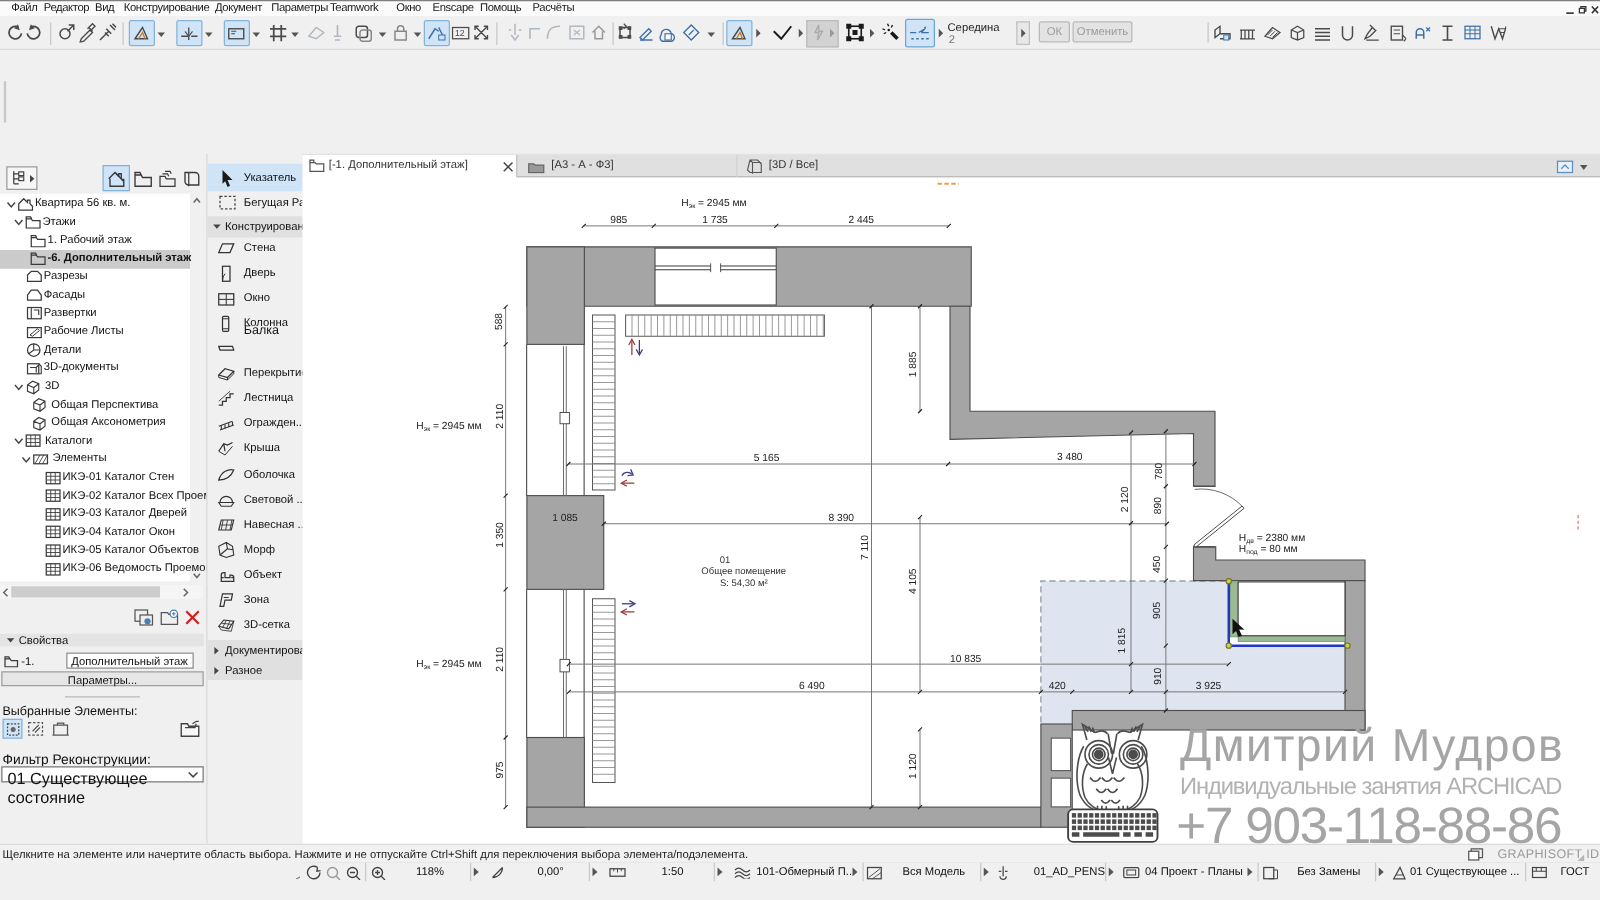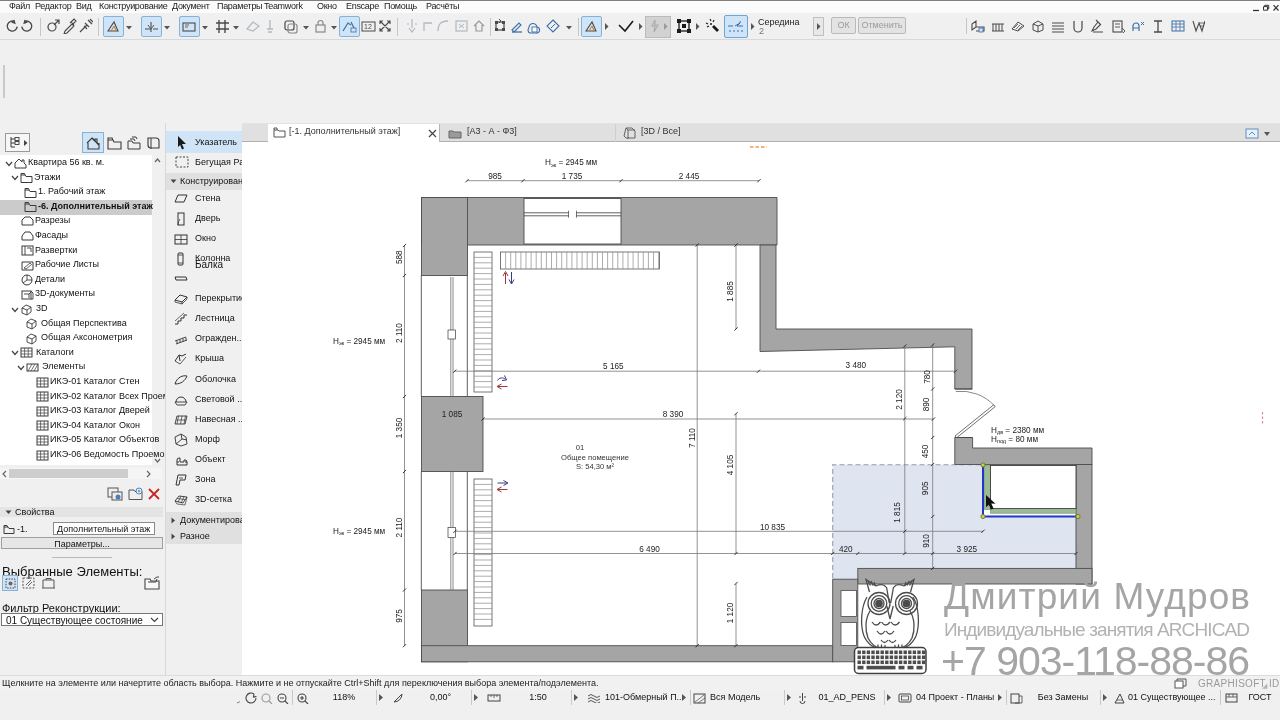--- a/index.html
+++ b/index.html
@@ -6,21 +6,21 @@
 html,body { width:1280px; height:720px; overflow:hidden; }
 body { font-family:"Liberation Sans", sans-serif; background:#f0f0f0; position:relative; }
 .abs { position:absolute; }
 #menubar { left:0; top:0; width:1280px; height:13px; background:#fbfbfb; border-top:1px solid #7f7f7f; font-size:9px; letter-spacing:-0.3px; color:#1a1a1a; }
 #menubar span { position:absolute; top:0px; white-space:nowrap; }
 #toolbar { left:0; top:13px; width:1280px; height:27px; background:#f0f0f0; border-bottom:1px solid #d9d9d9; }
 #treepanel { left:0; top:123px; width:165px; height:567px; background:#f0f0f0; }
 #toolpanel { left:165px; top:123px; width:77px; height:567px; background:#f0f0f0; border-left:1px solid #d8d8d8; }
 #canvas { left:242px; top:123px; width:1038px; height:567px; background:#e3e3e3; }
 #tabbar { position:absolute; left:0; top:1px; width:1038px; height:18px; background:#e0e0e0; border-bottom:1px solid #b0b0b0; }
-.tab { position:absolute; top:0; height:18px; font-size:9px; color:#333;margin-left:26px; }
+.tab { position:absolute; top:0; height:18px; font-size:9px; color:#333; }
 #drawarea { position:absolute; left:0; top:19px; width:1038px; height:548px; background:#ffffff; }
 #statusbar { left:240px; top:689px; width:1040px; height:16px; background:#f0f0f0; border-top:1px solid #c9c9c9; font-size:9px; color:#222; }
 #statusleft { left:0; top:689px; width:240px; height:16px; background:#f0f0f0; }
 #msgbar { left:0; top:675px; width:1280px; height:15px; background:#f1f1f1; border-top:1px solid #dcdcdc; font-size:9px; color:#222; }
 .treerow { position:absolute; left:0; width:152px; height:15px; font-size:11px; color:#111; white-space:nowrap; }
 </style>
 </head>
 <body>
 
 <div class="abs" id="menubar">
@@ -443,39 +443,39 @@
       <path d="M0.5,0.5 l3,3.5 l3,-3.5" fill="#444"></path>
     </svg>
     <div style="position:absolute;left:15px;top:384px;font-size:9px;color:#111">Свойства</div>
     <svg style="position:absolute;left:3px;top:401px" width="12" height="10" viewBox="0 0 12 10">
       <path d="M1,3 h4 l1,1.5 h5 v5 h-10 z M1,3 v-1.5 h3 l0.8,1.5" fill="none" stroke="#3a3a3a" stroke-width="1"></path>
     </svg>
     <div style="position:absolute;left:17px;top:401px;font-size:9px;color:#111">-1.</div>
     <div style="position:absolute;left:53px;top:399px;width:102px;height:13px;background:#fff;border:1px solid #8a8a8a;font-size:9px;color:#111;padding:1px 0 0 3px">Дополнительный этаж</div>
     <div style="position:absolute;left:1px;top:414px;width:162px;height:12px;background:#e6e6e6;border:1px solid #9f9f9f;font-size:9px;color:#111;text-align:center;padding-top:1px">Параметры...</div>
     <div style="position:absolute;left:52px;top:434px;width:60px;height:1px;background:#b9b9b9"></div>
-    <div style="position:absolute;left:2px;top:441px;font-size:13px;color:#111">Выбранные Элементы:</div>
+    <div style="position:absolute;left:2px;top:441px;font-size:10px;color:#111">Выбранные Элементы:</div>
     <div style="position:absolute;left:2px;top:452px;width:16px;height:16px;background:#cfe4f7;border:1px solid #84b3da"></div>
     <svg style="position:absolute;left:5px;top:455px" width="11" height="11" viewBox="0 0 11 11">
       <rect x="1" y="1" width="9" height="9" fill="none" stroke="#444" stroke-width="1" stroke-dasharray="1.5,1.2"></rect>
       <circle cx="5.5" cy="5.5" r="2" fill="#666"></circle>
     </svg>
     <svg style="position:absolute;left:22px;top:454px" width="14" height="13" viewBox="0 0 14 13">
       <rect x="1" y="1" width="11" height="10" fill="none" stroke="#555" stroke-width="1" stroke-dasharray="2,1.4"></rect>
       <path d="M4,8 l5,-5 M6,9 l4,-4" stroke="#555" stroke-width="0.9"></path>
     </svg>
     <svg style="position:absolute;left:41px;top:454px" width="15" height="13" viewBox="0 0 15 13">
       <path d="M2,11 v-8 h11 v8 M1,11 h13 M5,3 v-1.5 h5 V3" fill="none" stroke="#555" stroke-width="1"></path>
     </svg>
     <svg style="position:absolute;left:143px;top:451px" width="18" height="17" viewBox="0 0 18 17">
       <path d="M2,5 h5 l1,2 h8 v8 h-14 z" fill="#f7f7f7" stroke="#444" stroke-width="1.1"></path>
       <path d="M5,8 h8 l1,-3 M11,5 l3,-2 h2" fill="none" stroke="#444" stroke-width="1"></path>
     </svg>
     <div style="position:absolute;left:2px;top:479px;font-size:11px;color:#111">Фильтр Реконструкции:</div>
-    <div style="position:absolute;left:1px;top:490px;width:162px;height:13px;background:#fff;border:1px solid #767676;font-size:10px;color:#111;padding:1px 0 0 4px">01 Существующее состояние</div>
+    <div style="position:absolute;left:1px;top:490px;width:162px;height:13px;background:#fff;border:1px solid #767676;font-size:13px;color:#111;padding:1px 0 0 4px">01 Существующее состояние</div>
     <svg style="position:absolute;left:150px;top:494px" width="9" height="6" viewBox="0 0 9 6">
       <path d="M1,1 l3.5,3.5 L8,1" fill="none" stroke="#444" stroke-width="1.2"></path>
     </svg>
   </div>
 
 <div class="abs" id="toolpanel">
     <div style="position:absolute;left:0px;top:8px;width:77px;height:22px;background:#cfe4f7"></div>
     <svg style="position:absolute;left:10px;top:12px" width="12" height="15" viewBox="0 0 12 15">
       <path d="M2,1 L10,9 L6,9 L8,13.5 L6,14.5 L4.2,10 L2,12 z" fill="#1a1a1a"></path>
     </svg>
@@ -908,30 +908,30 @@
     <span style="position:absolute;left:365px;top:2px;font-size:9px;color:#111">101-Обмерный П...</span>
     <svg style="position:absolute;left:441px;top:3px" width="7" height="9" viewBox="0 0 7 9">
       <path d="M1,1 l4,3.5 L1,8 z" fill="#555"></path>
     </svg>
     <div style="position:absolute;left:450px;top:0px;width:1px;height:15px;background:#c9c9c9"></div>
     <svg style="position:absolute;left:453px;top:2px" width="13" height="12" viewBox="0 0 13 12">
       <rect x="1" y="2" width="11" height="9" fill="none" stroke="#444" stroke-width="1"></rect>
       <path d="M2,10 l9,-7 M5,11 l7,-5" stroke="#444" stroke-width="0.7"></path>
     </svg>
     <div style="position:absolute;left:470px;top:0;width:75px;height:15px;border-right:1px solid #c9c9c9">
-      <span style="position:absolute;left:0;top:2px;width:100%;font-size:9px;color:#111">Вся Модель</span>
+      <span style="position:absolute;left:0;top:2px;width:100%;text-align:center;font-size:9px;color:#111">Вся Модель</span>
     </div>
     <svg style="position:absolute;left:546px;top:3px" width="7" height="9" viewBox="0 0 7 9">
       <path d="M1,1 l4,3.5 L1,8 z" fill="#555"></path>
     </svg>
     <svg style="position:absolute;left:558px;top:2px" width="9" height="13" viewBox="0 0 9 13">
       <path d="M4.5,1 v8 M2,9 a2.5,2.5 0 0 0 5,0 M1,5 h2 M6,5 h2" fill="none" stroke="#444" stroke-width="1"></path>
     </svg>
     <div style="position:absolute;left:570px;top:0;width:75px;height:15px;border-right:1px solid #c9c9c9">
-      <span style="position:absolute;left:0;top:2px;width:100%;text-align:center;font-size:9px;color:#111">01_AD_PENS</span>
+      <span style="position:absolute;left:0;top:2px;width:100%;text-align:right;font-size:9px;color:#111">01_AD_PENS</span>
     </div>
     <svg style="position:absolute;left:646px;top:3px" width="7" height="9" viewBox="0 0 7 9">
       <path d="M1,1 l4,3.5 L1,8 z" fill="#555"></path>
     </svg>
     <svg style="position:absolute;left:658px;top:3px" width="14" height="10" viewBox="0 0 14 10">
       <rect x="1" y="1" width="12" height="8" rx="1" fill="none" stroke="#444" stroke-width="1"></rect>
       <rect x="3.5" y="3" width="7" height="4" fill="none" stroke="#444" stroke-width="0.8"></rect>
     </svg>
     <span style="position:absolute;left:676px;top:2px;font-size:9px;color:#111">04 Проект - Планы</span>
     <svg style="position:absolute;left:757px;top:3px" width="7" height="9" viewBox="0 0 7 9">

